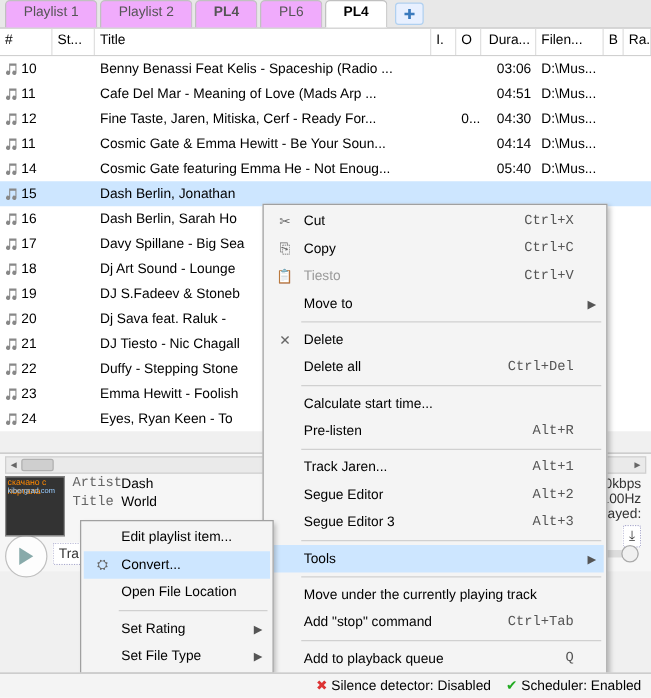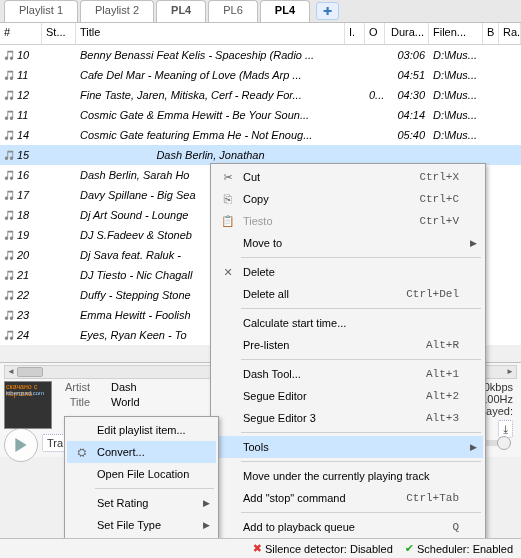--- a/index.html
+++ b/index.html
@@ -1,44 +1,44 @@
 <!DOCTYPE html>
 <html><head>
 <meta charset="utf-8">
 <style>
 * { box-sizing: border-box; margin: 0; padding: 0; font-family: "Segoe UI", Tahoma, sans-serif; font-size: 11px; }
 body { background: #f0f0f0; width: 521px; height: 558px; overflow: hidden; position: relative; }
 
 
 .tabs { display: flex; background: #e8e8e8; border-bottom: 1px solid #c0c0c0; height: 23px; padding-left: 4px; }
-.tab { padding: 3px 14px 0 14px; border: 1px solid #c0c0c0; border-bottom: none; border-radius: 4px 4px 0 0; margin-right: 2px; background: #ffffff; color: #555; cursor: pointer; }
+.tab { padding: 3px 14px 0 14px; border: 1px solid #c0c0c0; border-bottom: none; border-radius: 4px 4px 0 0; margin-right: 2px; background: #f0abfc; color: #555; cursor: pointer; }
 .tab.active { background: #fff; font-weight: bold; color: #000; }
 .tab.bold { font-weight: bold; }
 .add-tab { margin-left: auto; padding: 2px 6px; border: 1px solid #b0d0f0; background: #e8f0ff; border-radius: 3px; margin: 2px 4px; cursor: pointer; color: #3a7abd; }
 
 
 .header { display: flex; background: #fff; border-bottom: 1px solid #d0d0d0; height: 22px; }
 .header > div { padding: 3px 4px; border-right: 1px solid #e0e0e0; overflow: hidden; white-space: nowrap; }
 .col-num { width: 42px; }
 .col-st { width: 34px; }
 .col-title { flex: 1; }
 .col-i { width: 20px; }
 .col-o { width: 20px; }
 .col-dur { width: 44px; text-align: right; }
 .col-file { width: 54px; }
 .col-b { width: 16px; }
 .col-r { width: 22px; }
 
 
 .rows { background: #fff; }
-.row { display: flex; height: 20px; align-items: center; font-style: italic; }
+.row { display: flex; height: 20px; align-items: center; }
 .row > div { padding: 0 4px; overflow: hidden; white-space: nowrap; }
 .row .col-num { display: flex; align-items: center; gap: 3px; }
 .note-icon { width: 10px; height: 10px; color: #888; }
-.row.sel { background: #cde6ff; text-align: center; }
+.row.sel { background: #cde6ff; }
 
 
 .menu { position: absolute; background: #f4f4f4; border: 1px solid #a0a0a0; box-shadow: 2px 2px 4px rgba(0,0,0,0.25); padding: 2px; }
 .menu-item { display: flex; align-items: center; height: 22px; padding: 0 24px 0 4px; position: relative; cursor: default; }
 .menu-item.hover { background: #cde6ff; }
 .menu-item.disabled { color: #9a9a9a; }
 .menu-icon { width: 22px; text-align: center; color: #666; }
 .menu-label { flex: 1; padding-left: 4px; }
 .menu-shortcut { color: #555; padding-left: 20px; font-family: Liberation Mono, monospace; }
 .menu-sep { height: 1px; background: #d0d0d0; margin: 3px 2px 3px 28px; }
@@ -51,21 +51,21 @@
 .bottom { position: absolute; left: 0; right: 0; top: 362px; background: #f6f6f6; border-top: 1px solid #c0c0c0; padding: 2px 4px; }
 .scroll-h { height: 14px; background: #eaeaea; border: 1px solid #d0d0d0; position: relative; }
 .scroll-thumb { position: absolute; left: 12px; top: 1px; height: 10px; width: 26px; background: #cfcfcf; border: 1px solid #b0b0b0; border-radius: 2px; }
 .scroll-btn { position: absolute; top: 0; width: 12px; height: 12px; text-align: center; line-height: 12px; font-size: 8px; color: #666; cursor: pointer; }
 .info { display: flex; margin-top: 2px; position: relative; }
 .art { width: 48px; height: 48px; background: #333; border: 1px solid #888; position: relative; overflow: hidden; }
 .art-txt { position: absolute; top: 1px; left: 1px; color: #f80; font-size: 7px; line-height: 7px; }
 .art-txt2 { position: absolute; top: 8px; left: 1px; color: #9cf; font-size: 6px; }
 .meta { margin-left: 6px; }
 .meta-row { display: flex; height: 15px; }
-.meta-lbl { width: 32px; text-align: right; color: #666; margin-right: 21px; }
+.meta-lbl { width: 32px; text-align: right; color: #666; margin-right: 7px; font-family: Liberation Mono, monospace; }
 .rt { position: absolute; right: 4px; top: 0; text-align: right; color: #333; width: 70px; }
 
 .toolbar2 { display: flex; align-items: center; margin-top: 2px; gap: 4px; height: 24px; }
 .tb-btn { border: 1px dotted #aac; padding: 2px 4px; border-radius: 2px; cursor: pointer; color: #333; background: #fff; }
 .tb-play { width: 34px; height: 34px; border: 1px solid #c0c0c0; border-radius: 50%; display: flex; align-items: center; justify-content: center; background: #fdfdfd; cursor: pointer; margin-top: 4px; }
 .tb-play svg { width: 14px; height: 14px; fill: #8aa; }
 .slider { flex: 1; height: 6px; background: #ddd; border-radius: 3px; position: relative; margin: 0 6px; }
 .slider-thumb { position: absolute; right: 0; top: -4px; width: 14px; height: 14px; background: #f0f0f0; border: 1px solid #aaa; border-radius: 50%; }
 
 .status { position: absolute; bottom: 0; left: 0; right: 0; height: 20px; border-top: 1px solid #c0c0c0; background: #f4f4f4; display: flex; align-items: center; justify-content: flex-end; gap: 12px; padding: 0 8px; }
@@ -418,21 +418,21 @@
       <span class="menu-label">Calculate start time...</span>
     </div>
     <div class="menu-item">
       <span class="menu-icon"></span>
       <span class="menu-label">Pre-listen</span>
       <span class="menu-shortcut">Alt+R</span>
     </div>
     <div class="menu-sep"></div>
     <div class="menu-item">
       <span class="menu-icon"></span>
-      <span class="menu-label">Dash Tool...</span>
+      <span class="menu-label">Track Jaren...</span>
       <span class="menu-shortcut">Alt+1</span>
     </div>
     <div class="menu-item">
       <span class="menu-icon"></span>
       <span class="menu-label">Segue Editor</span>
       <span class="menu-shortcut">Alt+2</span>
     </div>
     <div class="menu-item">
       <span class="menu-icon"></span>
       <span class="menu-label">Segue Editor 3</span>

